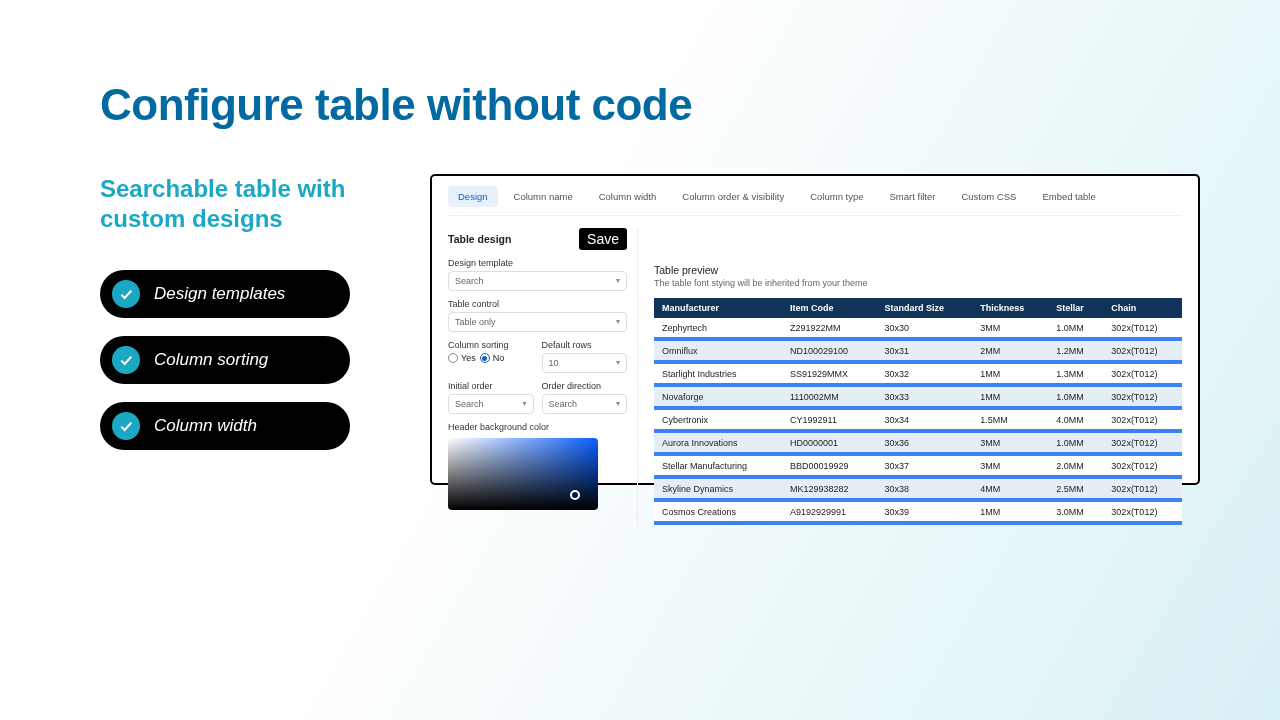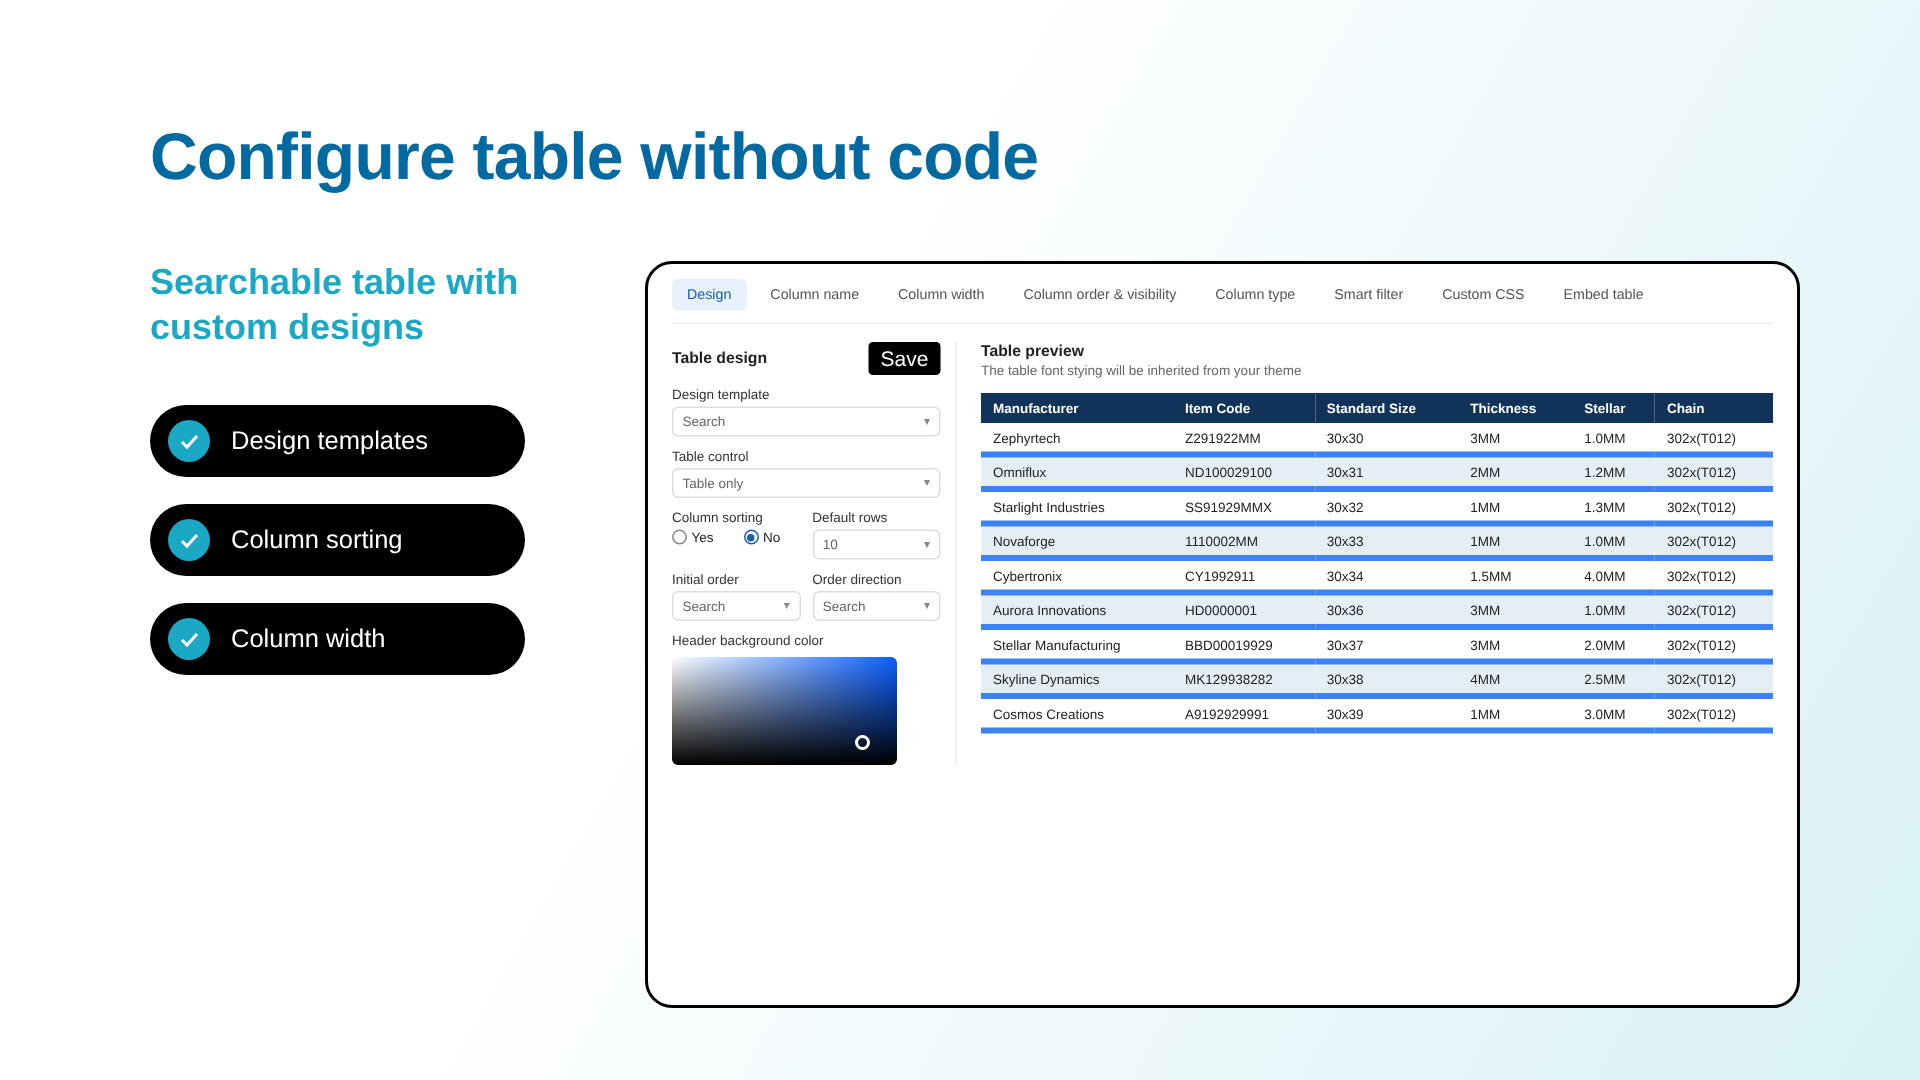--- a/index.html
+++ b/index.html
@@ -30,33 +30,34 @@
     border-radius: 28px;
     display: flex;
     align-items: center;
     gap: 14px;
     padding: 10px 22px 10px 12px;
     margin-bottom: 18px;
     font-size: 17px;
     font-weight: 500;
     width: max-content;
     min-width: 250px;
+    font-style: italic;
   }
   .check {
     width: 28px; height: 28px; border-radius: 50%;
     background: #1ba8c4; display:flex; align-items:center; justify-content:center;
   }
   .check svg { width: 16px; height: 16px; stroke: #fff; stroke-width: 3; fill: none; }
 
   .panel {
     background: #fff;
     border: 2.5px solid #000;
-    border-radius: 18px;
+    border-radius: 5px;
     width: 770px;
-    height: 498px;
+    height: 311px;
     padding: 10px 16px 14px 16px;
     font-size: 9.5px;
     color: #222;
     position: relative;
   }
   .tabs { display:flex; gap: 6px; margin-bottom: 8px; font-size: 9.5px; }
   .tab { padding: 5px 10px; border-radius: 4px; color:#555; cursor:pointer; }
   .tab.active { background:#e7f1fb; color:#1a5fb0; }
   .body { display:flex; gap: 16px; border-top:1px solid #eee; padding-top:12px; }
   .sidebar { width: 190px; flex:0 0 190px; border-right:1px solid #eee; padding-right:10px; }
@@ -64,35 +65,35 @@
   .sb-title { font-weight:700; font-size:10.5px; }
   .save-btn { background:#000; color:#fff; font-size:14px; padding:3px 8px; border-radius:3px; border:none; }
   .fld-lbl { font-size:9px; color:#333; margin:8px 0 3px; font-weight:500;}
   .sel, .txt {
     width:100%; border:1px solid #ddd; border-radius:4px; padding:4px 6px;
     font-size:9px; color:#666; background:#fff; display:flex; justify-content:space-between; align-items:flex-start;
   }
   .caret { color:#888; font-size:8px; }
   .row2 { display:flex; gap:8px; }
   .row2 > div { flex:1; }
-  .radios { display:flex; gap:20px; align-items:center; font-size:9px; margin-top:2px;}
+  .radios { display:flex; gap:4px; align-items:center; font-size:9px; margin-top:2px;}
   .radio { display:flex; align-items:center; gap:3px; }
   .rcircle { width:10px;height:10px;border-radius:50%;border:1.5px solid #888;display:inline-block;position:relative;}
   .rcircle.sel-r { border-color:#1a5fb0; }
   .rcircle.sel-r::after{content:"";position:absolute;inset:1.5px;border-radius:50%;background:#1a5fb0;}
   .colorpick {
     margin-top:6px; width:150px; height:72px; border-radius:4px; position:relative;
     background:
       linear-gradient(to top, #000, rgba(0,0,0,0)),
       linear-gradient(to right, #fff, #0a5fff);
   }
   .cp-handle { position:absolute; right:18px; bottom:10px; width:10px;height:10px;border:2px solid #fff;border-radius:50%; }
 
   .preview { flex:1; }
-  .pv-title { font-weight:700; font-size:10.5px; margin-bottom:2px; }
+  .pv-title { font-weight:400; font-size:10.5px; margin-bottom:2px;margin-top:36px; }
   .pv-sub { font-size:9px; color:#666; margin-bottom:10px;}
   table.data { width:100%; border-collapse:collapse; font-size:9px; }
   table.data thead th {
     background:#11335a; color:#fff; text-align:left; font-weight:600;
     padding:5px 8px;
   }
   table.data tbody td { padding:4.5px 8px; border-bottom:4px solid #3b82f6; }
   table.data tbody tr:nth-child(even) td { background:#e6eef5; }
   table.data tbody tr:nth-child(odd) td { background:#fff; }
 </style>

